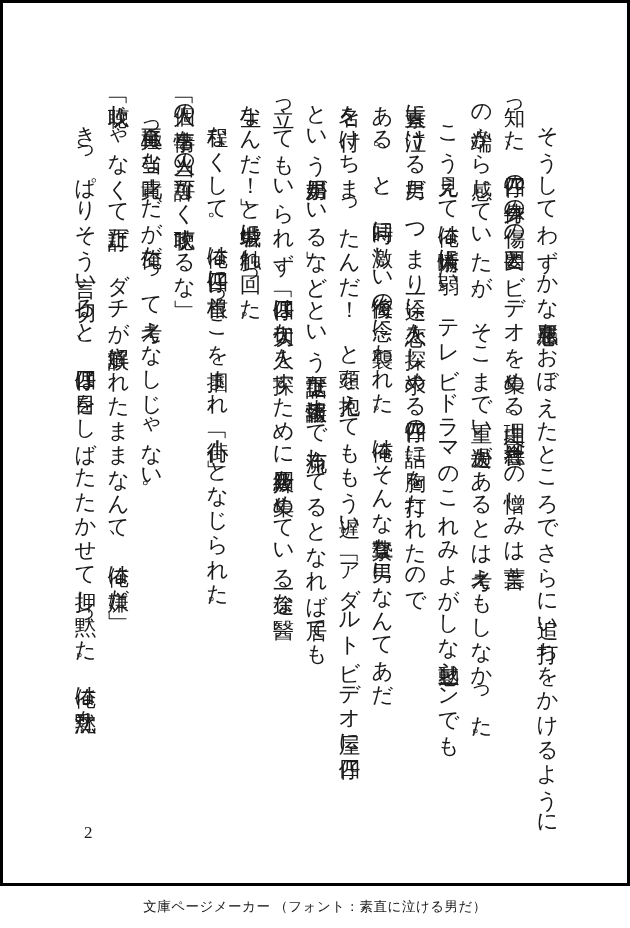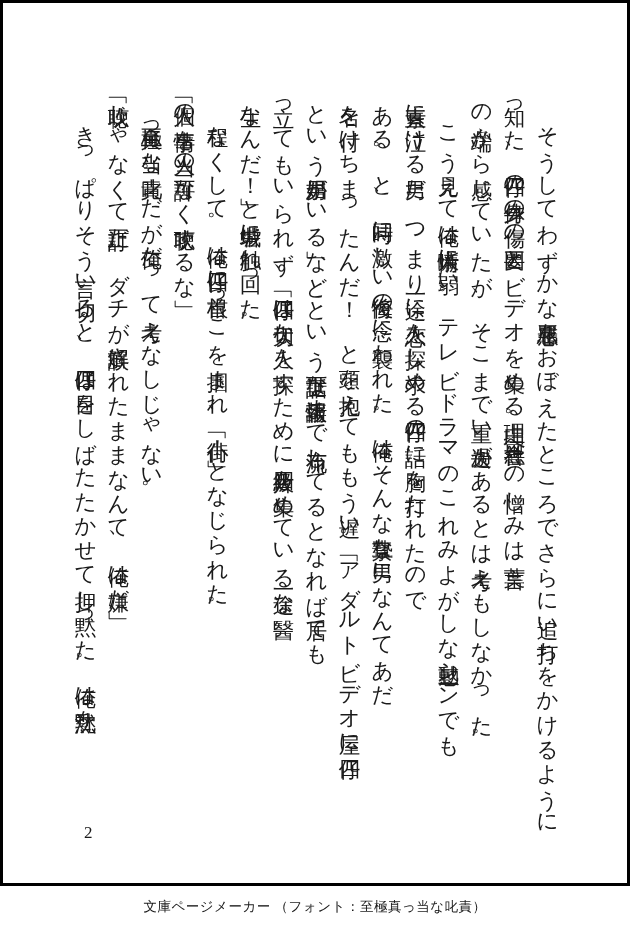--- a/index.html
+++ b/index.html
@@ -94,15 +94,15 @@
       <div class="tline">「個人の事情を当人の許可なく吹聴するな」</div>
       <div class="tline">　至極真っ当な叱責。だが俺だって考えなしじゃない。</div>
       <div class="tline">「吹聴じゃなくて訂正だ。ダチが誤解されたままなんて、俺は嫌だ」</div>
       <div class="tline">　きっぱりそう言い切ると、四仔は目をしばたたかせて押し黙った。俺は沈黙を</div>
     </div>
 
     <div class="page-number">2</div>
 
   </div>
 
-  <div class="footer">文庫ページメーカー （フォント：至極真っ当な叱責）</div>
+  <div class="footer">文庫ページメーカー （フォント：素直に泣ける男だ）</div>
 
 </div>
 
 </body></html>

